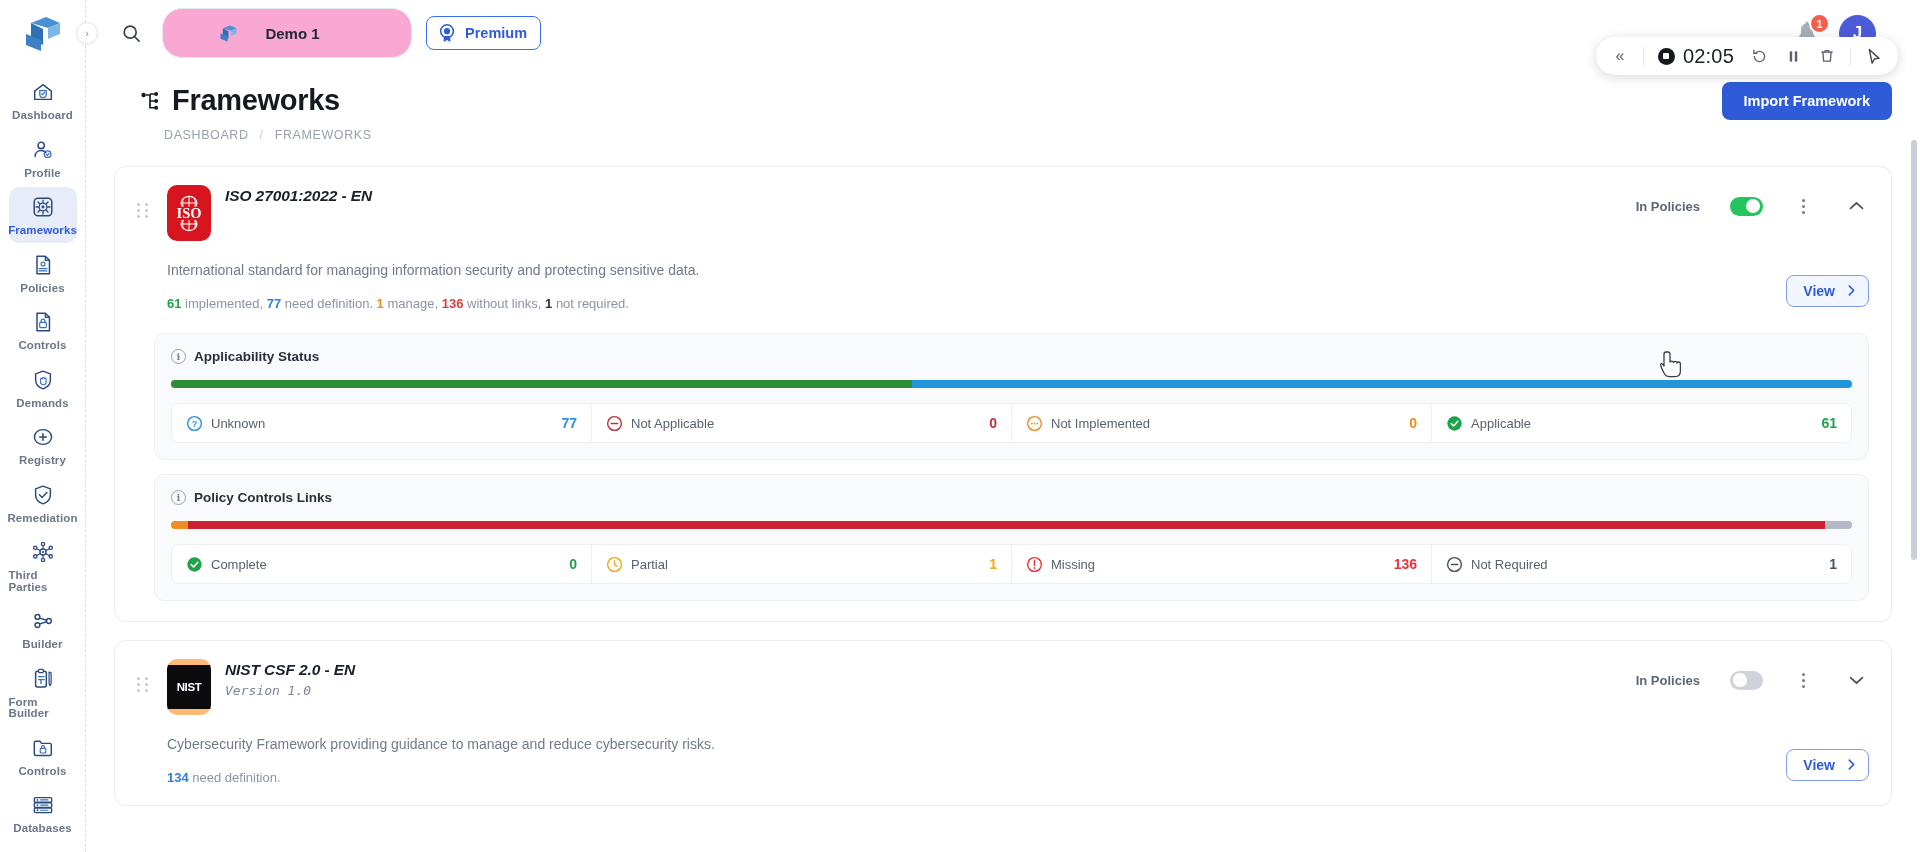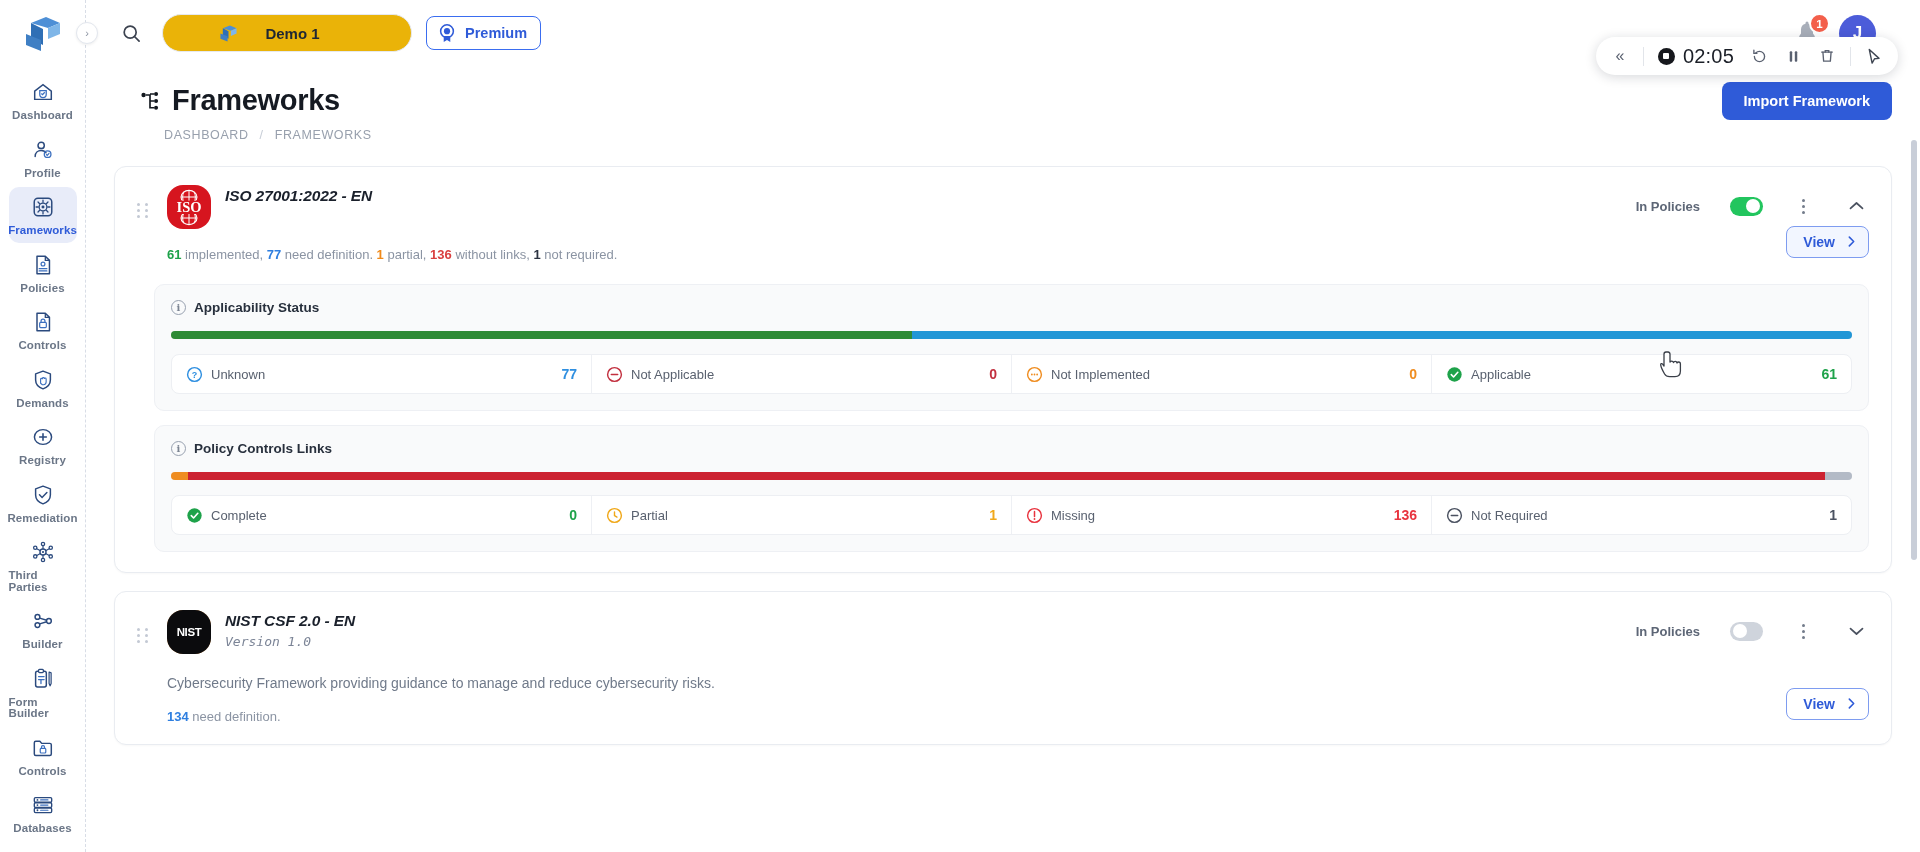--- a/index.html
+++ b/index.html
@@ -45,23 +45,23 @@
   .content { flex: 1; display: flex; flex-direction: column; position: relative; min-width: 0; }
   .topbar {
     height: 66px; flex: 0 0 66px; display: flex; align-items: center;
     padding: 0 22px 0 28px; gap: 14px; background: #fff; position: relative; z-index: 4;
   }
   .search-icon-btn {
     width: 34px; height: 34px; border-radius: 50%;
     display:flex; align-items:center; justify-content:center; cursor: pointer;
   }
   .tenant-select {
-    width: 250px; height: 38px; border: 1px solid #e6e9ef; border-radius: 20px;
+    width: 250px; height: 50px; border: 1px solid #e6e9ef; border-radius: 20px;
     display: flex; align-items: center; justify-content: center; gap: 26px;
-    cursor: pointer; background: #eab308;
+    cursor: pointer; background: #f9a8d4;
   }
   .tenant-select .t-name { font-size: 15px; font-weight: 700; color: #1f2733; }
   .caret { width:0;height:0;border-left:5px solid transparent;border-right:5px solid transparent;border-top:6px solid #3c4椒; }
   .caret { border-top-color:#3c4452; }
   .premium-btn {
     height: 34px; border: 1.4px solid #3a6df0; border-radius: 8px;
     display: flex; align-items: center; gap: 8px; padding: 0 13px 0 10px;
     cursor: pointer; background: #fff;
   }
   .premium-btn span { color: #2f5bd8; font-weight: 700; font-size: 14.5px; }
@@ -122,21 +122,21 @@
     margin-bottom: 18px; padding: 18px 22px 20px 22px;
     box-shadow: 0 1px 2px rgba(20,25,40,.03);
   }
   .fw-head { display: flex; align-items: flex-start; gap: 14px; }
   .drag-dots {
     width: 16px; padding-top: 18px; display:grid; grid-template-columns: repeat(2, 4px);
     gap: 3px 4px; cursor: grab;
   }
   .drag-dots i { width: 3px; height: 3px; border-radius: 50%; background: #c3c9d4; display:block; }
   .fw-logo {
-    width: 44px; height: 44px; border-radius: 16px; flex: 0 0 44px;
+    width: 44px; height: 56px; border-radius: 10px; flex: 0 0 44px;
     display:flex;align-items:center;justify-content:center; overflow:hidden;
   }
   .fw-logo.iso { background: #d6151f; }
   .fw-logo.nist { background: #fdba74; }
   .fw-meta { flex: 1; min-width: 0; padding-top: 2px; font-style: italic; }
   .fw-name { font-size: 15.5px; font-weight: 800; color: #1a202b; letter-spacing: -.1px;}
   .fw-version {
     font-size: 13px; color: #7b8496; margin-top: 4px;
     font-family: "DejaVu Sans Mono", monospace;
   }
@@ -498,21 +498,22 @@
                   <i></i>
                   <i></i>
                 </div>
                 <div class="chev">
                   <svg width="15" height="10" viewBox="0 0 16 10" fill="none" stroke="#4a515f" stroke-width="1.8" stroke-linecap="round" stroke-linejoin="round">
                     <path d="M1.6 7.6 L8 1.8 L14.4 7.6"></path>
                   </svg>
                 </div>
               </div>
             </div>
-            <div class="fw-stats"><b style="color:#1ea24a">61</b><span> implemented, </span><b style="color:#2f7fe0">77</b><span> need definition. </span><b style="color:#f08a1a">1</b><span> partial, </span><b style="color:#d93f3f">136</b><span> without links, </span><b style="color:#2b3240">1</b><span> not required.</span></div>
+            <div class="fw-desc">International standard for managing information security and protecting sensitive data.</div>
+            <div class="fw-stats"><b style="color:#1ea24a">61</b><span> implemented, </span><b style="color:#2f7fe0">77</b><span> need definition. </span><b style="color:#f08a1a">1</b><span> manage, </span><b style="color:#d93f3f">136</b><span> without links, </span><b style="color:#2b3240">1</b><span> not required.</span></div>
             <div class="view-row">
               <button class="view-btn hovered">
                 <span>View</span>
                 <span><svg width="7" height="11" viewBox="0 0 8 12" fill="none" stroke="#2f5bd8" stroke-width="1.8" stroke-linecap="round" stroke-linejoin="round">
                     <path d="M1.5 1 L6.5 6 L1.5 11"></path>
                   </svg></span>
               </button>
             </div>
             <div class="panel">
               <div class="panel-title">

